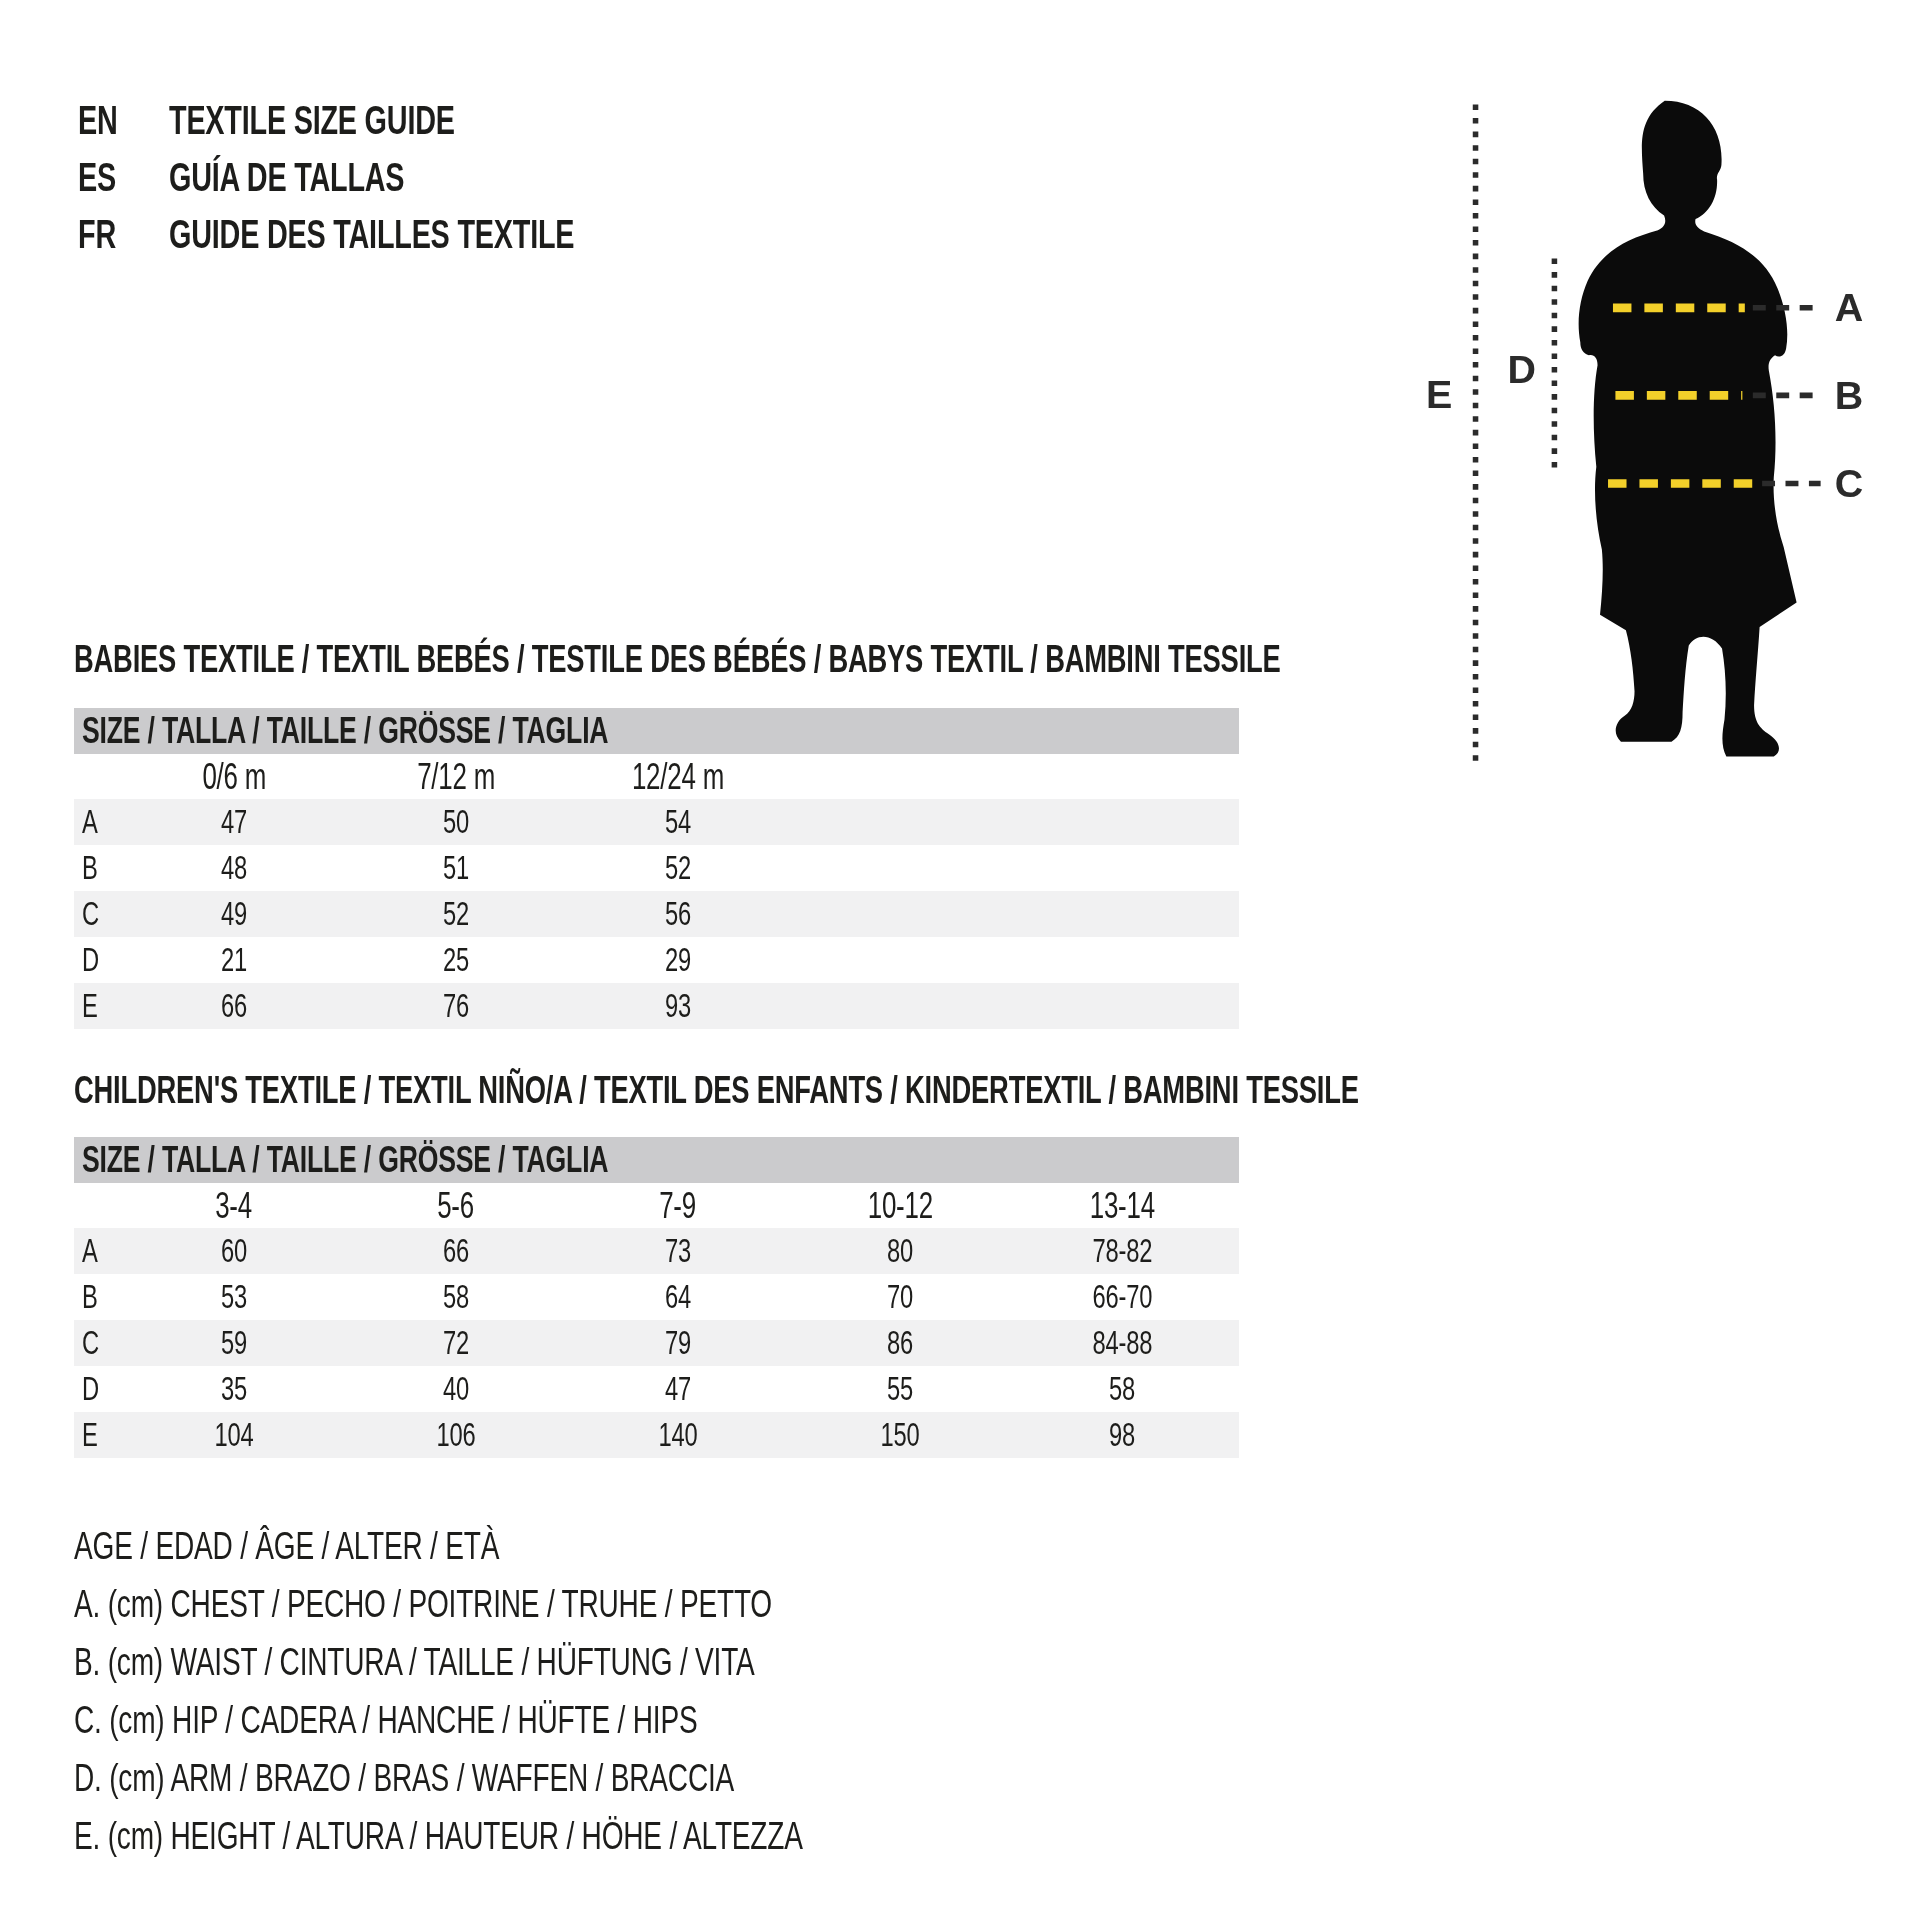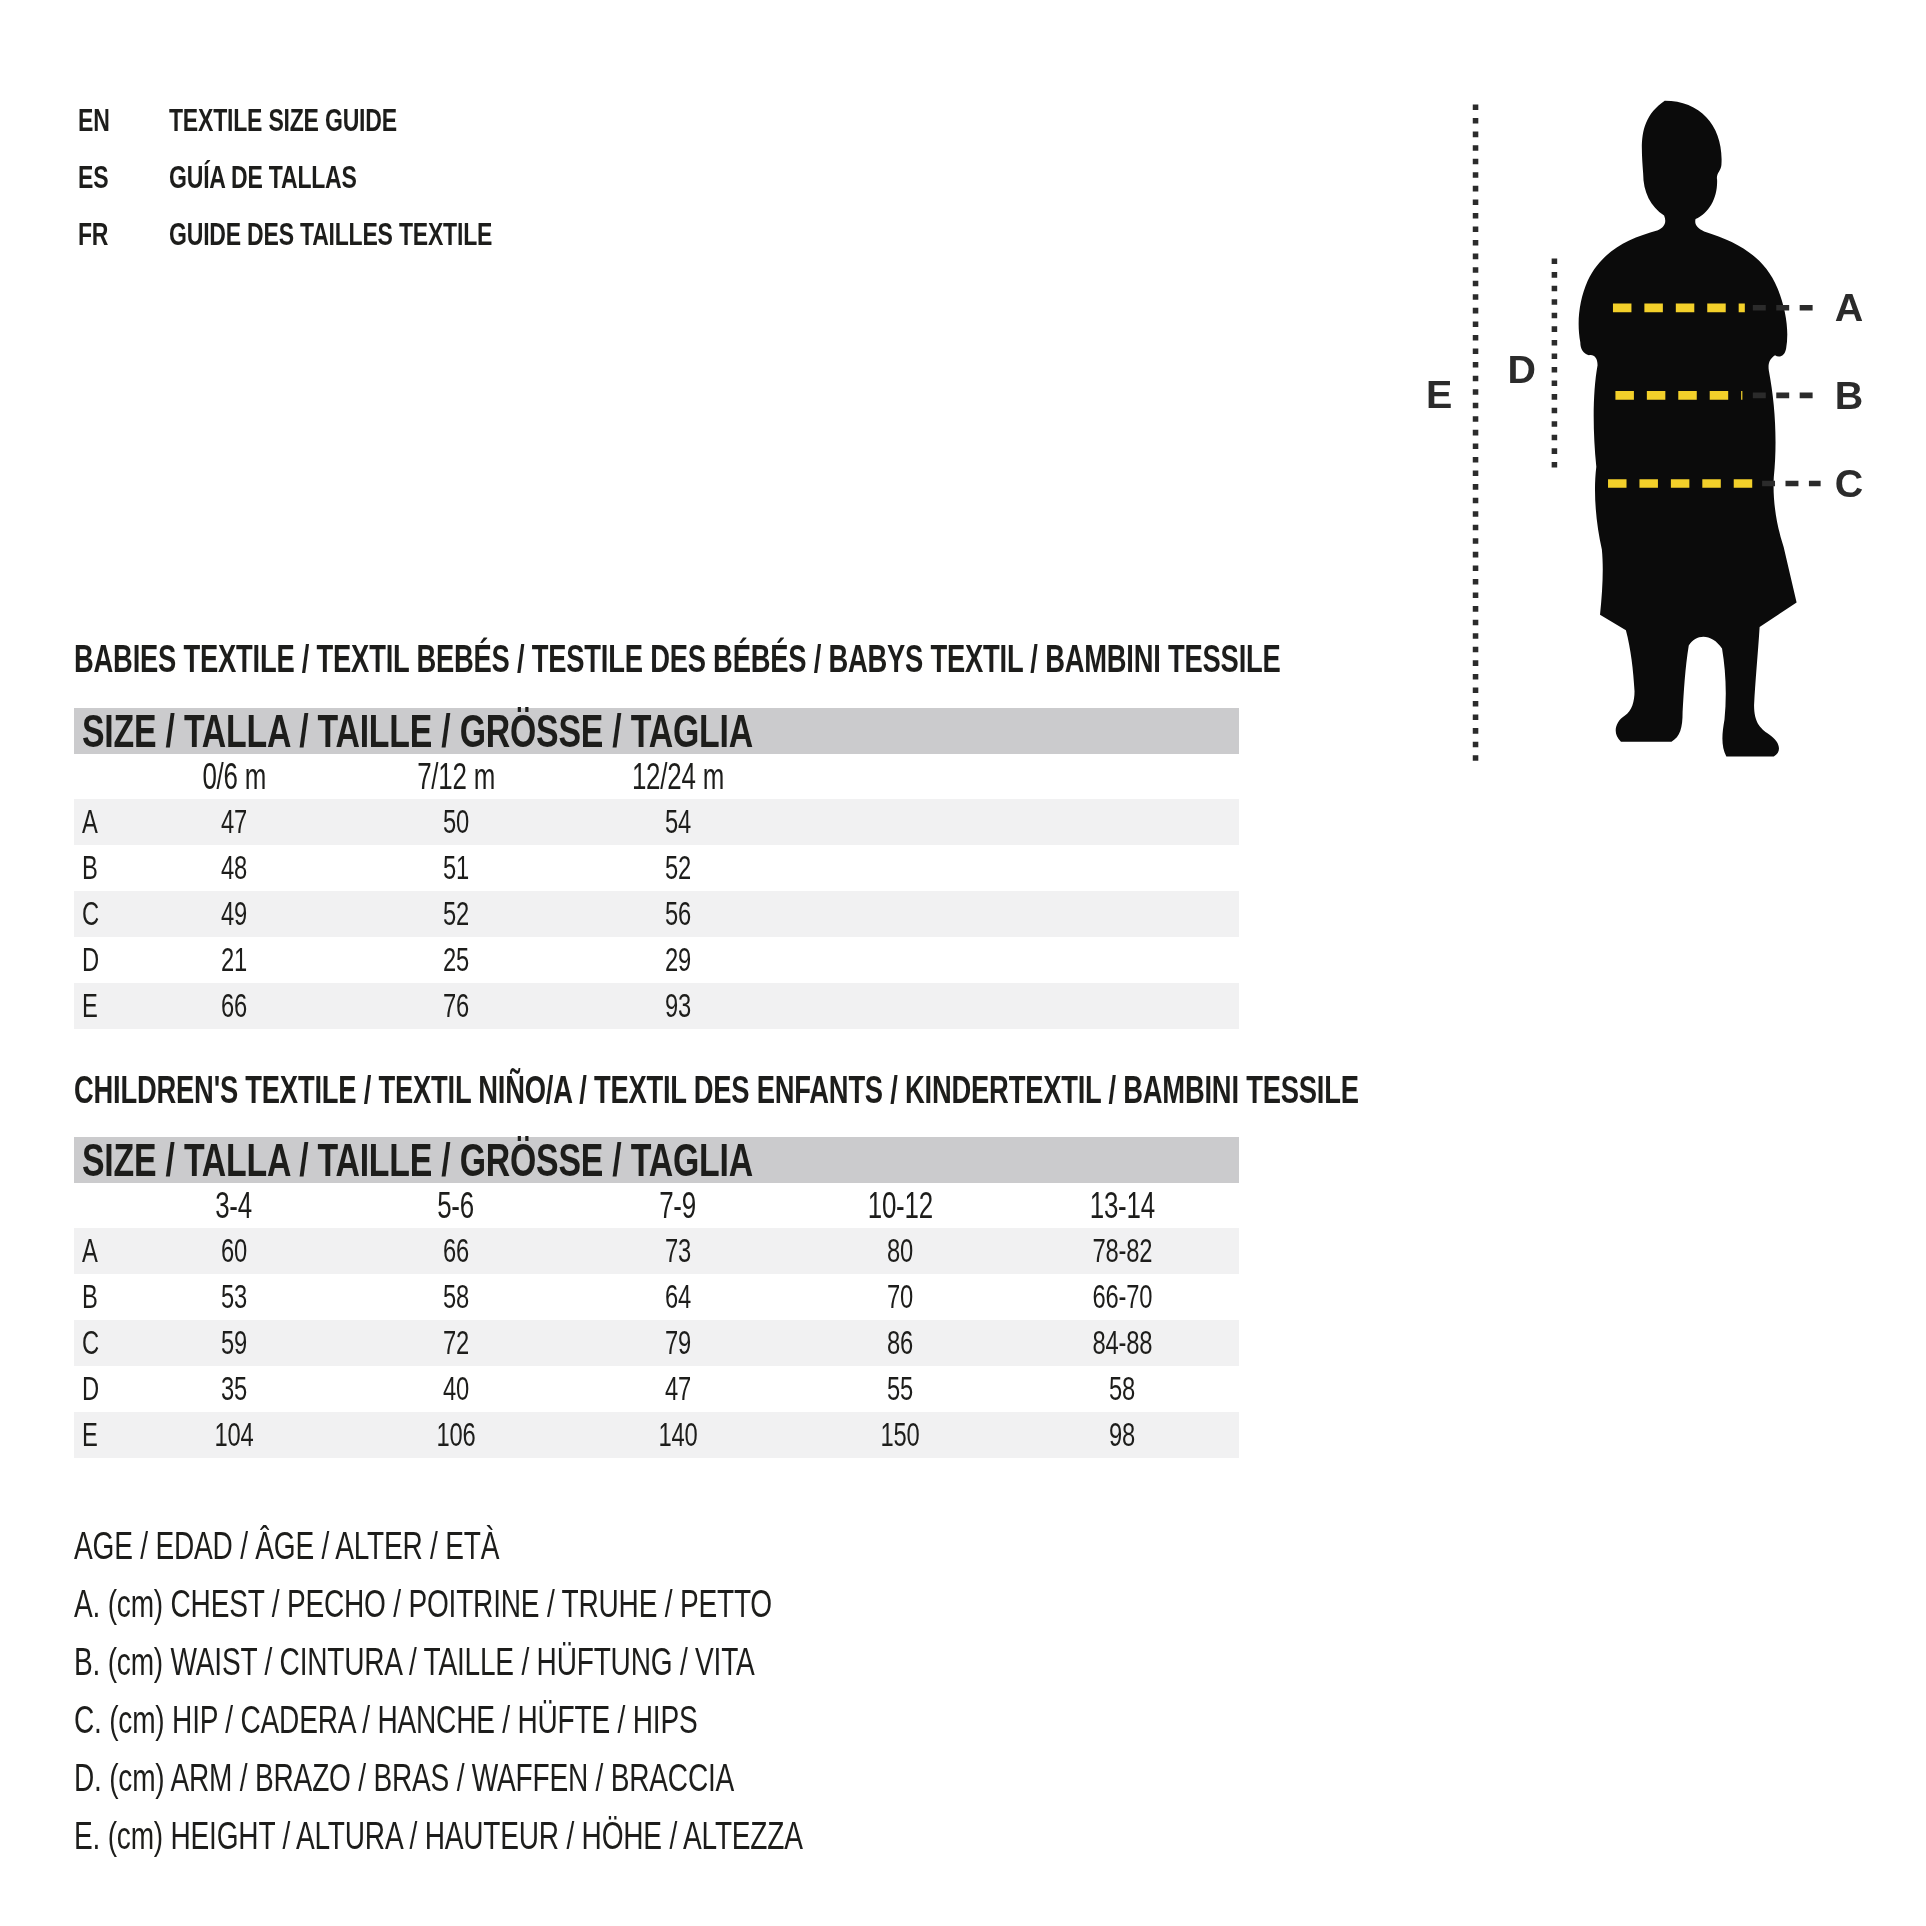--- a/index.html
+++ b/index.html
@@ -23,21 +23,21 @@
   .condc {
     display: inline-block;
     transform: scaleX(0.72);
     transform-origin: 50% 50%;
     white-space: nowrap;
     letter-spacing: -0.3px;
   }
 
   
   .lang-block { position: absolute; left: 78px; top: 92px; }
-  .lang-row { height: 57px; line-height: 57px; font-size: 32px; font-weight: bold; }
+  .lang-row { height: 57px; line-height: 57px; font-size: 40px; font-weight: bold; }
   .lang-code { position: absolute; left: 0; }
   .lang-label { position: absolute; left: 91px; }
   .lang-row { position: relative; width: 863px; }
 
   
   .figure-svg { position: absolute; left: 1417px; top: 92px; }
 
   
   .sec-heading {
     position: absolute; left: 74px; margin: 0;
@@ -47,21 +47,21 @@
   .babies-heading { top: 638px; }
   .children-heading { top: 1069px; }
 
   
   .size-table { position: absolute; left: 74px; width: 1165px; }
   .babies-table { top: 708px; }
   .children-table { top: 1137px; }
   .size-bar {
     height: 46px; line-height: 46px;
     background: #cbcbcd;
-    font-size: 47px; font-weight: bold;
+    font-size: 37px; font-weight: bold;
     padding-left: 8px; box-sizing: border-box;
   }
   .col-row { height: 45px; line-height: 45px; font-size: 36px; }
   .data-row { height: 46px; line-height: 46px; font-size: 33px; }
   .rows .data-row:nth-child(odd) { background: #f1f1f2; }
   .b-grid { display: grid; grid-template-columns: 49px 222px 222px 222px; }
   .c-grid { display: grid; grid-template-columns: 49px 222px 222px 222px 222px 222px; }
   .cell-label { text-align: left; padding-left: 8px; }
   .cell-num { text-align: center; }
 

